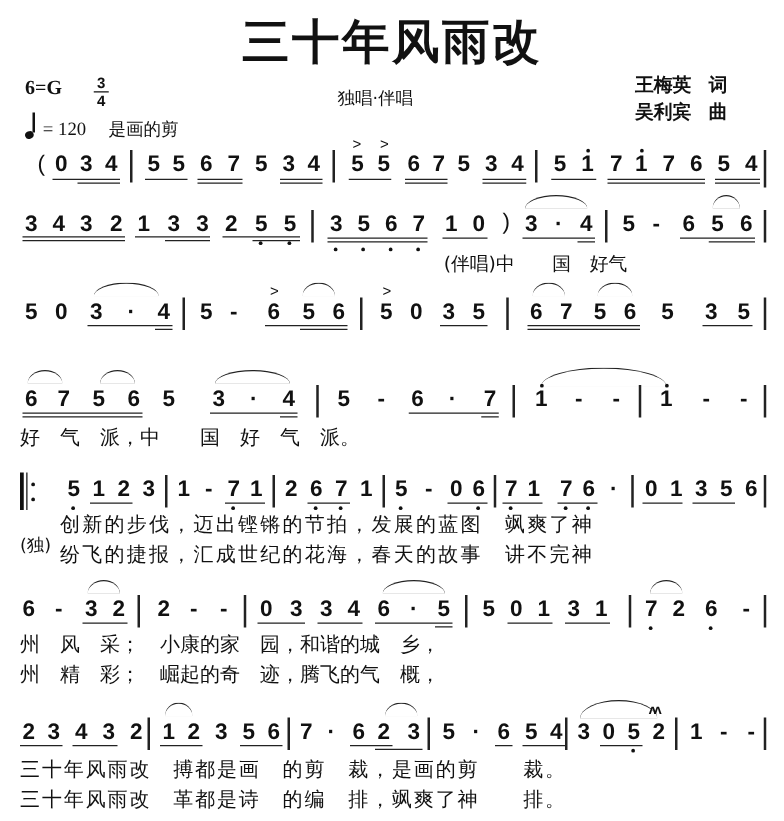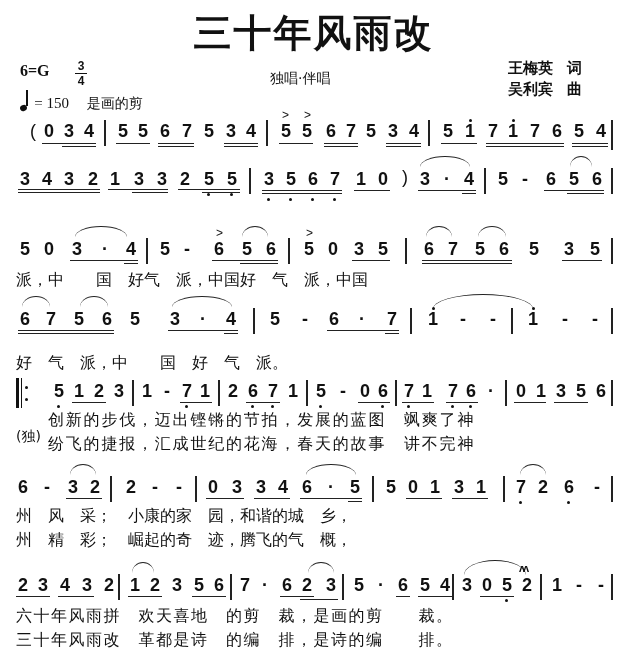--- a/index.html
+++ b/index.html
@@ -32,21 +32,21 @@
 
 <div class="abs title">三十年风雨改</div>
 <div class="abs key">6=G</div>
 <div class="abs timesig">
   <div>3</div>
   <div class="line"></div>
   <div>4</div>
 </div>
 <div class="abs tempo">
   <span class="note"></span><span class="stem"></span>
-  <span>= 150</span>
+  <span>= 120</span>
   <span style="margin-left:14px;font-family:'DejaVu Sans',sans-serif;font-size:14px;">是画的剪</span>
 </div>
 <div class="abs subtitle">独唱·伴唱</div>
 <div class="abs credits">
   <div><span>王梅英</span><span class="role">词</span></div>
   <div><span>吴利宾</span><span class="role">曲</span></div>
 </div>
 
 <div class="row" style="top:112px;height:40px;">
   <span class="n" style="left:26px;top:9px;font-weight:normal;">(</span>
@@ -145,20 +145,21 @@
   <div class="bar" style="left:484px;top:8px;height:26px;"></div>
   <span class="n" style="left:496px;top:9px;">5</span>
   <span class="n" style="left:518px;top:9px;">-</span>
   <div class="slur" style="left:570px;width:22px;top:-4px;"></div>
   <span class="n" style="left:544px;top:9px;">6</span>
   <span class="n" style="left:567px;top:9px;">5</span>
   <span class="n" style="left:590px;top:9px;">6</span>
   <div class="u1" style="left:544px;width:60px;top:30px;"></div>
     <div class="u1" style="left:567px;width:37px;top:33px;"></div>
   <div class="bar" style="left:611px;top:8px;height:26px;"></div>
+  <div class="lyr" style="left:355px;top:42px;font-size:15px;"><span>(伴唱)中　　国　好气</span></div>
 </div>
 
 <div class="row" style="top:230px;height:70px;">
   <span class="n" style="left:18px;top:9px;">5</span>
   <span class="n" style="left:42px;top:9px;">0</span>
   <div class="slur" style="left:75px;width:52px;top:-4px;"></div>
   <span class="n" style="left:70px;top:9px;">3</span>
   <span class="n" style="left:98px;top:9px;">·</span>
   <span class="n" style="left:124px;top:9px;">4</span>
   <div class="u1" style="left:70px;width:68px;top:30px;"></div>
@@ -187,21 +188,20 @@
   <span class="n" style="left:446px;top:9px;">7</span>
   <span class="n" style="left:473px;top:9px;">5</span>
   <span class="n" style="left:497px;top:9px;">6</span>
   <span class="n" style="left:527px;top:9px;">5</span>
   <span class="n" style="left:562px;top:9px;">3</span>
   <span class="n" style="left:588px;top:9px;">5</span>
   <div class="u1" style="left:422px;width:90px;top:30px;"></div>
     <div class="u1" style="left:422px;width:90px;top:33px;"></div>
   <div class="u1" style="left:562px;width:40px;top:30px;"></div>
   <div class="bar" style="left:611px;top:8px;height:26px;"></div>
-  <div class="lyr" style="left:16px;top:40px;"><span>派，中　　国　好气　派，中国好　气　派，中国</span></div>
 </div>
 
 <div class="row" style="top:300px;height:68px;">
   <div class="slur" style="left:22px;width:28px;top:-4px;"></div>
   <div class="slur" style="left:80px;width:28px;top:-4px;"></div>
   <div class="slur" style="left:172px;width:60px;top:-4px;"></div>
   <span class="n" style="left:18px;top:9px;">6</span>
   <span class="n" style="left:44px;top:9px;">7</span>
   <span class="n" style="left:72px;top:9px;">5</span>
   <span class="n" style="left:100px;top:9px;">6</span>
@@ -226,21 +226,21 @@
   <span class="n" style="left:426px;top:9px;">1</span>
     <span class="dotb" style="left:432px;top:7px;"></span>
   <span class="n" style="left:456px;top:9px;">-</span>
   <span class="n" style="left:486px;top:9px;">-</span>
   <div class="bar" style="left:511px;top:8px;height:26px;"></div>
   <span class="n" style="left:526px;top:9px;">1</span>
     <span class="dotb" style="left:532px;top:7px;"></span>
   <span class="n" style="left:558px;top:9px;">-</span>
   <span class="n" style="left:588px;top:9px;">-</span>
   <div class="bar" style="left:611px;top:8px;height:26px;"></div>
-  <div class="lyr" style="left:16px;top:53px;"><span>好　气　派，中　　国　好　气　派。</span></div>
+  <div class="lyr" style="left:16px;top:40px;"><span>好　气　派，中　　国　好　气　派。</span></div>
 </div>
 
 <div class="row" style="top:372px;height:90px;">
   <div class="repeat" style="left:16px;top:6px;width:3px;height:30px;background:#111;"></div>
   <div class="repeat" style="left:21px;top:6px;width:1px;height:30px;background:#111;"></div>
   <span class="dotb" style="left:25px;top:14px;"></span>
     <span class="dotb" style="left:25px;top:26px;"></span>
   <span class="n" style="left:52px;top:9px;">5</span>
     <span class="dotb" style="left:57px;top:33px;"></span>
   <span class="n" style="left:72px;top:9px;">1</span>
@@ -381,15 +381,15 @@
   <span class="n" style="left:500px;top:9px;">5</span>
     <span class="dotb" style="left:505px;top:33px;"></span>
   <span class="acc" style="left:519px;top:-4px;font-size:11px;font-weight:bold;letter-spacing:-2px;">ʌʌ</span>
   <span class="n" style="left:520px;top:9px;">2</span>
   <div class="u1" style="left:480px;width:34px;top:30px;"></div>
   <div class="bar" style="left:540px;top:8px;height:26px;"></div>
   <span class="n" style="left:550px;top:9px;">1</span>
   <span class="n" style="left:572px;top:9px;">-</span>
   <span class="n" style="left:594px;top:9px;">-</span>
   <div class="bar" style="left:611px;top:8px;height:26px;"></div>
-  <div class="lyr" style="left:16px;top:40px;letter-spacing:1.5px;"><span>六十年风雨拼　欢天喜地　的剪　裁，是画的剪　　裁。</span></div>
-  <div class="lyr" style="left:16px;top:64px;letter-spacing:1.5px;"><span>三十年风雨改　革都是诗　的编　排，是诗的编　　排。</span></div>
+  <div class="lyr" style="left:16px;top:40px;letter-spacing:1.5px;"><span>三十年风雨改　搏都是画　的剪　裁，是画的剪　　裁。</span></div>
+  <div class="lyr" style="left:16px;top:64px;letter-spacing:1.5px;"><span>三十年风雨改　革都是诗　的编　排，飒爽了神　　排。</span></div>
 </div>
 
 </body></html>

